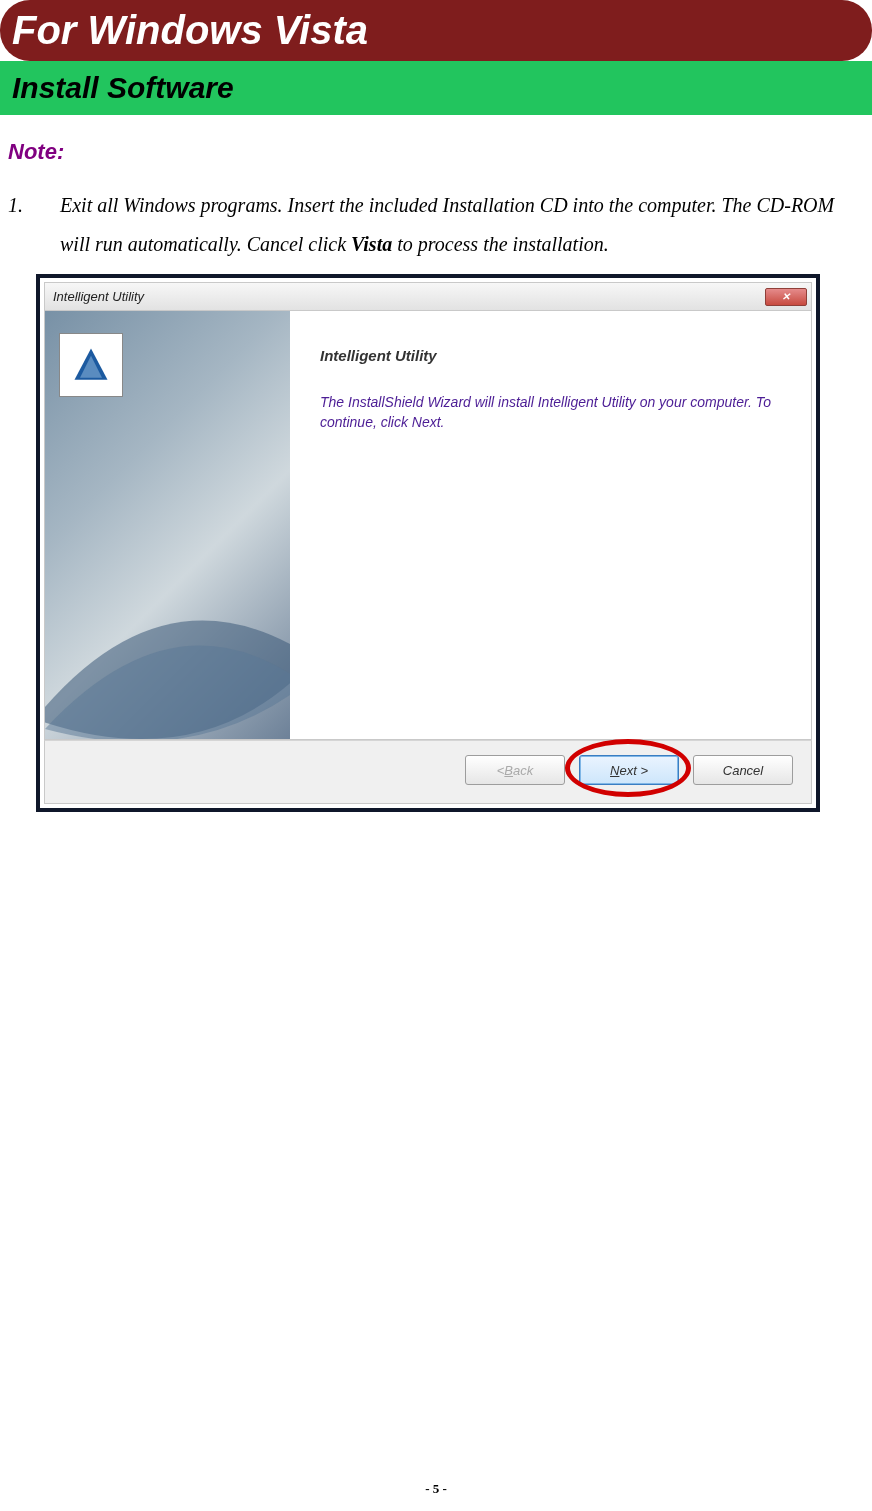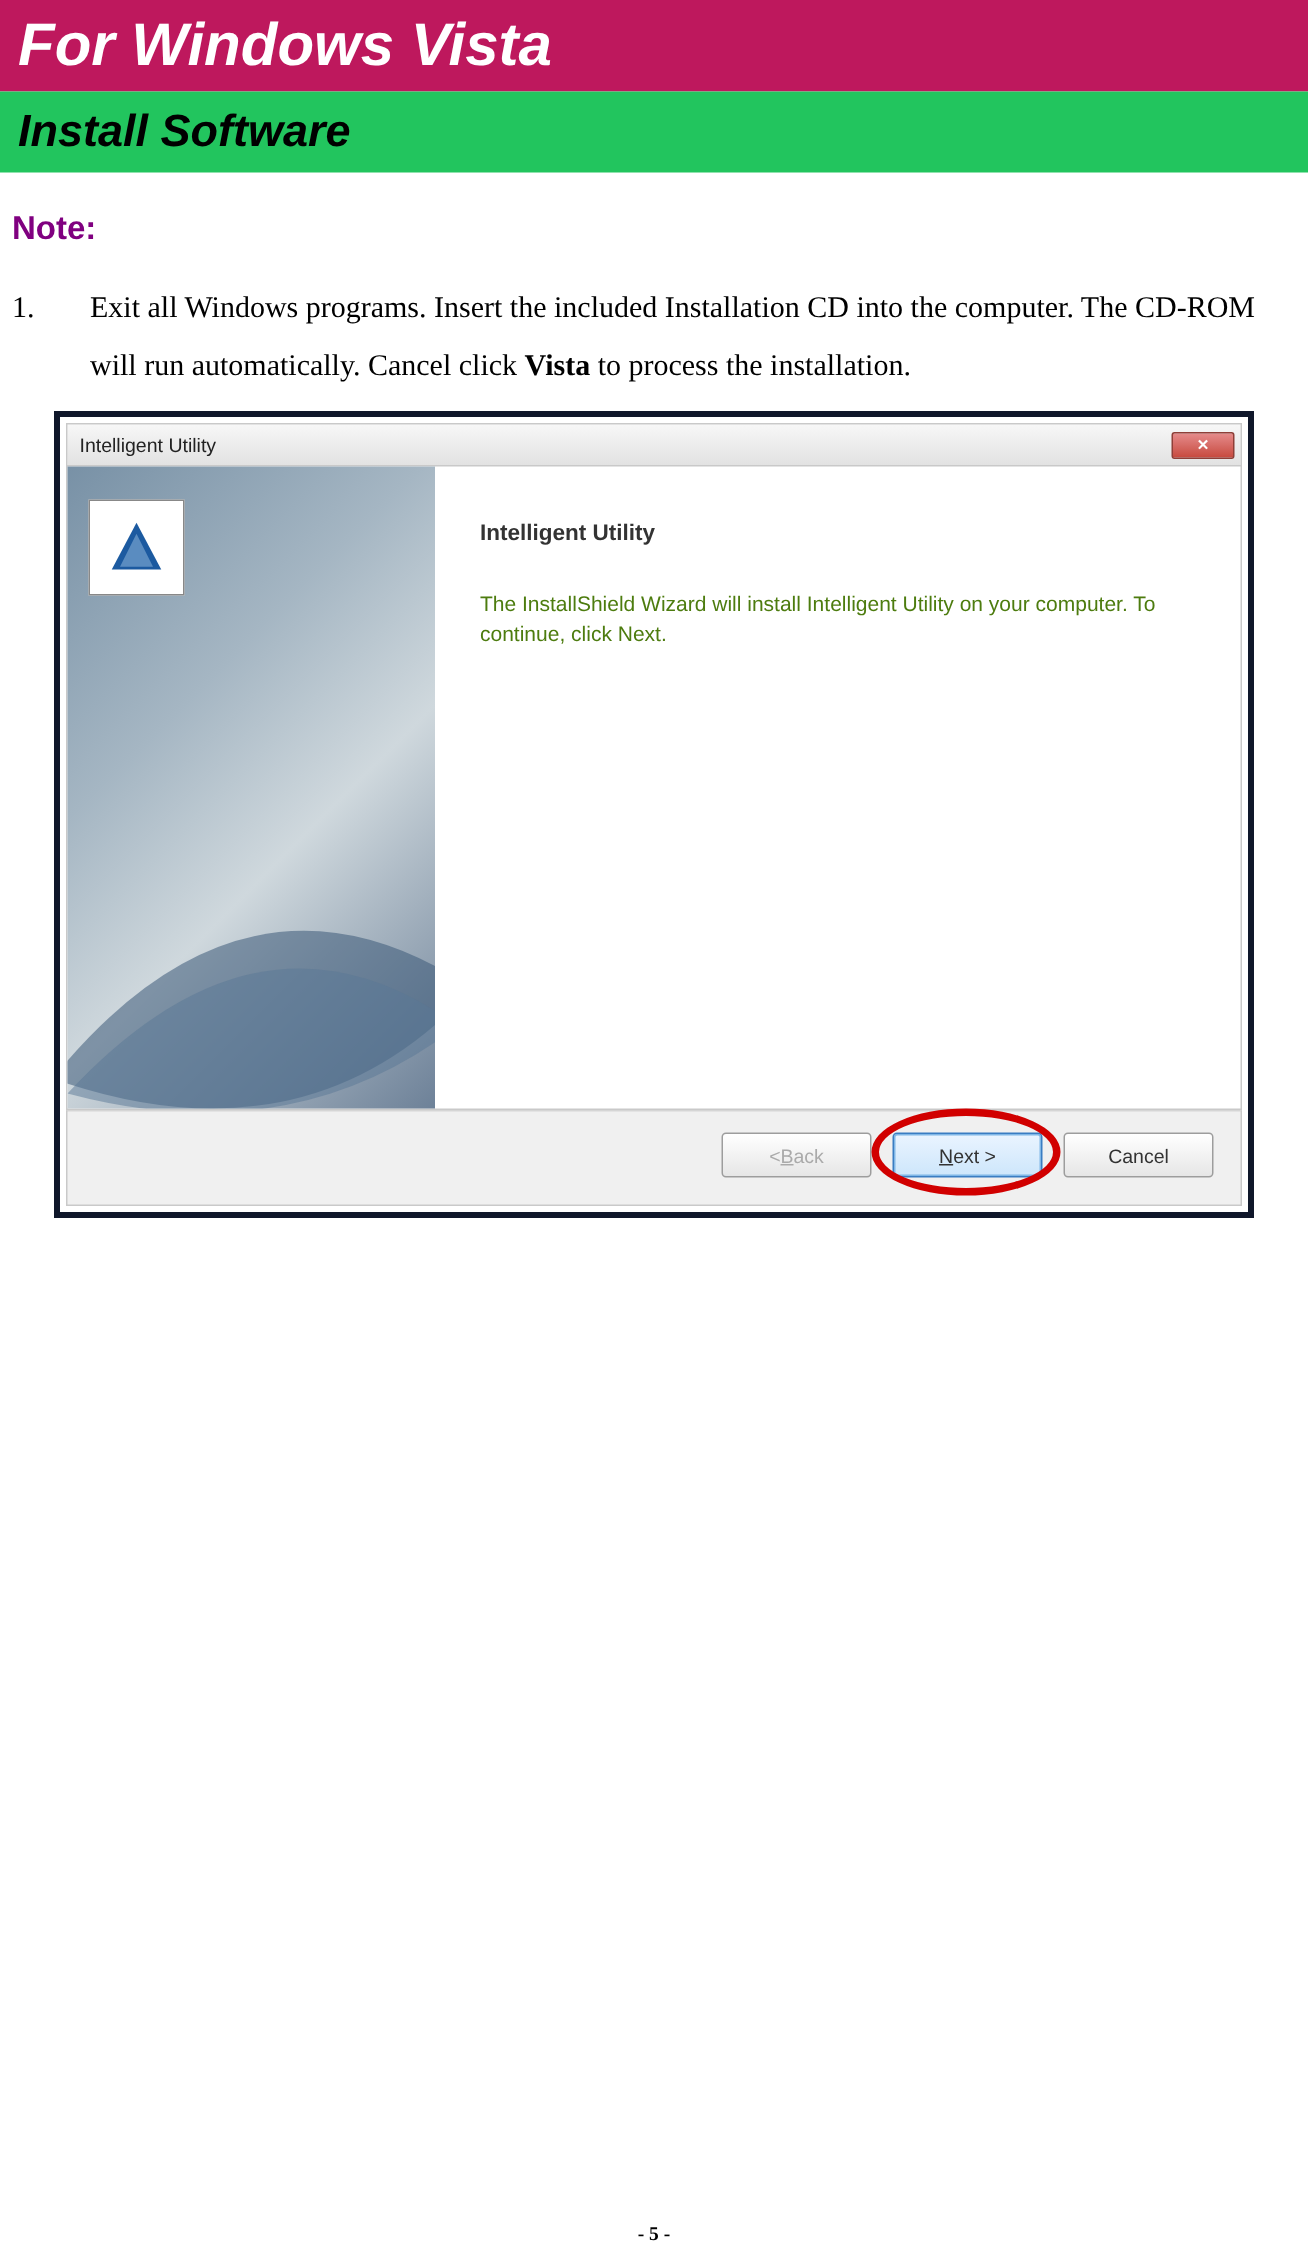--- a/index.html
+++ b/index.html
@@ -4,43 +4,45 @@
   <style>
     * { margin: 0; padding: 0; box-sizing: border-box; }
     body {
       width: 872px;
       height: 1511px;
       font-family: "Times New Roman", serif;
       background: #fff;
       position: relative;
     }
     .title-bar {
-      background: #be185d;
+      background: #7f1d1d;
       color: #fff;
       padding: 8px 12px;
+      border-radius: 30px;
     }
     .title-bar h1 {
       font-family: Verdana, Geneva, sans-serif;
       font-size: 40px;
       font-weight: bold;
       font-style: italic;
     }
     .subtitle-bar {
       background: #22c55e;
       color: #000;
       padding: 10px 12px;
     }
     .subtitle-bar h2 {
       font-family: Verdana, Geneva, sans-serif;
       font-size: 30px;
       font-weight: bold;
       font-style: italic;
     }
     .content {
-      padding: 20px 8px 0 8px;
+      padding: 20px 24px 0 8px;
+      font-style: italic;
     }
     .note {
       color: #800080;
       font-family: Arial, sans-serif;
       font-size: 22px;
       font-weight: bold;
       line-height: 1.5;
       margin-bottom: 18px;
     }
     .step {
@@ -132,21 +134,21 @@
     }
     .dlg-main .heading {
       font-weight: bold;
       font-size: 15px;
       color: #333;
       margin-bottom: 28px;
     }
     .dlg-main .desc {
       font-size: 14px;
       line-height: 1.45;
-      color: #4d7c0f;
+      color: #4c1d95;
     }
     .dlg-footer {
       border: 1px solid #c9c9c9;
       border-top: 1px solid #d5d5d5;
       background: #f0f0f0;
       padding: 14px 18px 18px 18px;
       display: flex;
       justify-content: flex-end;
       gap: 14px;
       position: relative;

